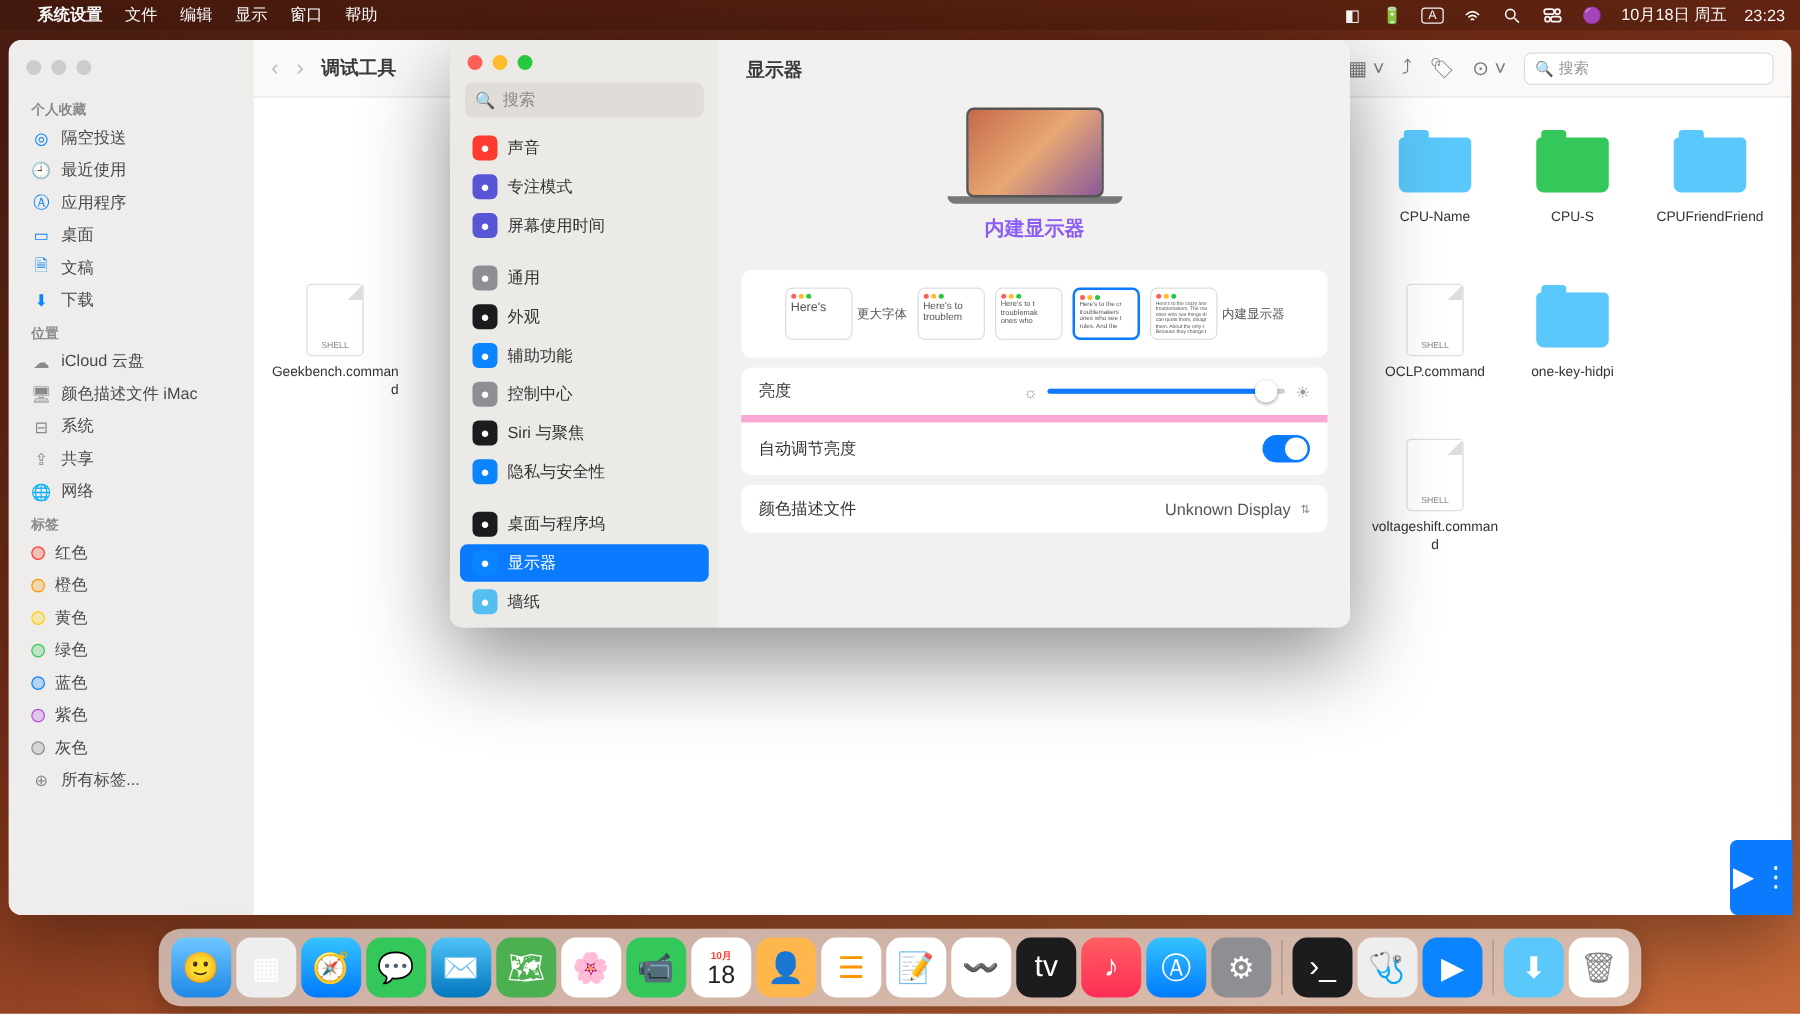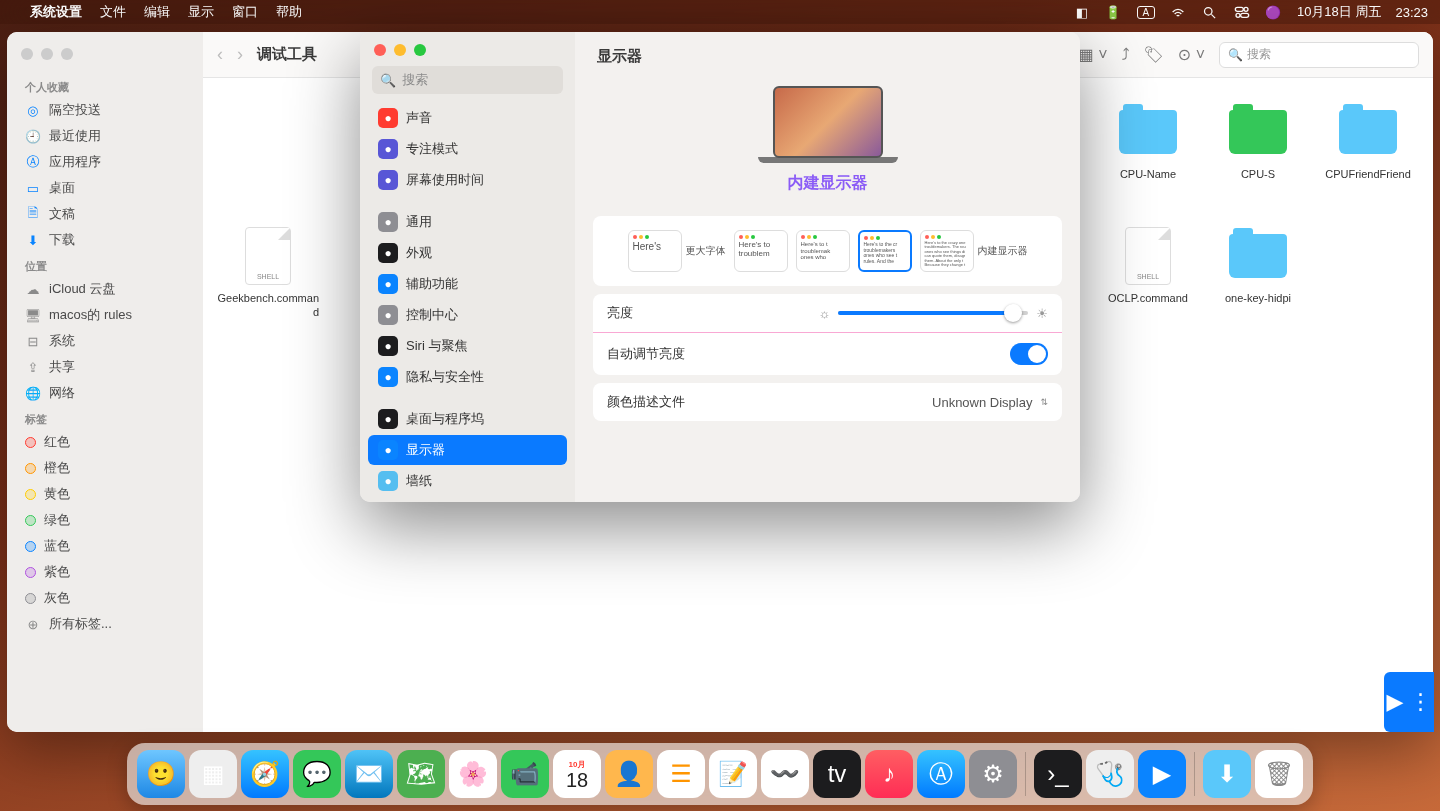--- a/index.html
+++ b/index.html
@@ -61,21 +61,21 @@
 .laptop-base{width:140px;height:6px;background:#777;border-radius:0 0 8px 8px;margin-top:-1px;}
 .prev-label{margin-top:10px;font-size:16px;font-weight:600;color:#8b5cf6;}
 .card{background:#fff;border-radius:8px;margin-top:8px;}
 .scale-row{display:flex;gap:8px;padding:14px;justify-content:center;align-items:flex-end;}
 .scale-opt{display:flex;flex-direction:row;align-items:center;gap:4px;}
 .scale-box{width:54px;height:42px;border:1px solid #ddd;border-radius:6px;background:#fff;padding:4px;display:flex;flex-direction:column;font-size:6px;color:#555;line-height:1.1;overflow:hidden;}
 .scale-box.sel{border:2px solid #0a7aff;}
 .scale-box .dots{display:flex;gap:2px;margin-bottom:2px;}
 .scale-box .dots span{width:4px;height:4px;border-radius:50%;}
 .scale-cap{font-size:10px;color:#555;}
-.row{display:flex;align-items:center;padding:10px 14px;border-top:1px solid #f9a8d4;font-size:13px;color:#333;}
+.row{display:flex;align-items:center;padding:10px 14px;border-top:6px solid #f9a8d4;font-size:13px;color:#333;}
 .row:first-child{border-top:none;}
 .row .k{flex:0 0 auto;}
 .row .v{margin-left:auto;display:flex;align-items:center;gap:8px;}
 .slider{position:relative;width:190px;height:4px;background:#d0d0d0;border-radius:2px;}
 .slider .fill{position:absolute;left:0;top:0;bottom:0;width:92%;background:#0a7aff;border-radius:2px;}
 .slider .knob{position:absolute;top:-7px;left:92%;width:18px;height:18px;background:#fff;border-radius:50%;box-shadow:0 1px 3px rgba(0,0,0,.4);transform:translateX(-50%);}
 .sun{color:#999;font-size:13px;}
 .toggle{width:38px;height:22px;background:#0a7aff;border-radius:11px;position:relative;}
 .toggle:after{content:"";position:absolute;right:2px;top:2px;width:18px;height:18px;background:#fff;border-radius:50%;}
 .select{color:#555;font-size:13px;display:flex;align-items:center;gap:4px;}
@@ -163,21 +163,21 @@
         <span class="ic">⬇</span>
         <span>下载</span>
       </div>
     <div class="sb-sec">位置</div>
     <div class="sb-item">
         <span class="ic gray">☁</span>
         <span>iCloud 云盘</span>
       </div>
     <div class="sb-item">
         <span class="ic gray">🖥</span>
-        <span>macos的 rules</span>
+        <span>颜色描述文件 iMac</span>
       </div>
     <div class="sb-item">
         <span class="ic gray">⊟</span>
         <span>系统</span>
       </div>
     <div class="sb-item">
         <span class="ic gray">⇪</span>
         <span>共享</span>
       </div>
     <div class="sb-item">
@@ -283,20 +283,26 @@
             <div class="folder"></div>
           </div>
           <div class="lbl">one-key-hidpi</div>
         </div>
         <div class="fi" style="grid-area: 3 / 8;">
           <div class="thumb">
             <div class="folder" style="opacity:.3"></div>
           </div>
           <div class="lbl">ft</div>
         </div>
+        <div class="fi" style="grid-area: 3 / 9;">
+          <div class="thumb">
+            <div class="shellfile">SHELL</div>
+          </div>
+          <div class="lbl">voltageshift.command</div>
+        </div>
       </div>
   </div>
 </div>
 
 <div class="settings">
   <div class="settings-sidebar">
     <div class="traffic">
       <span class="tl r"></span>
       <span class="tl y"></span>
       <span class="tl g"></span>

